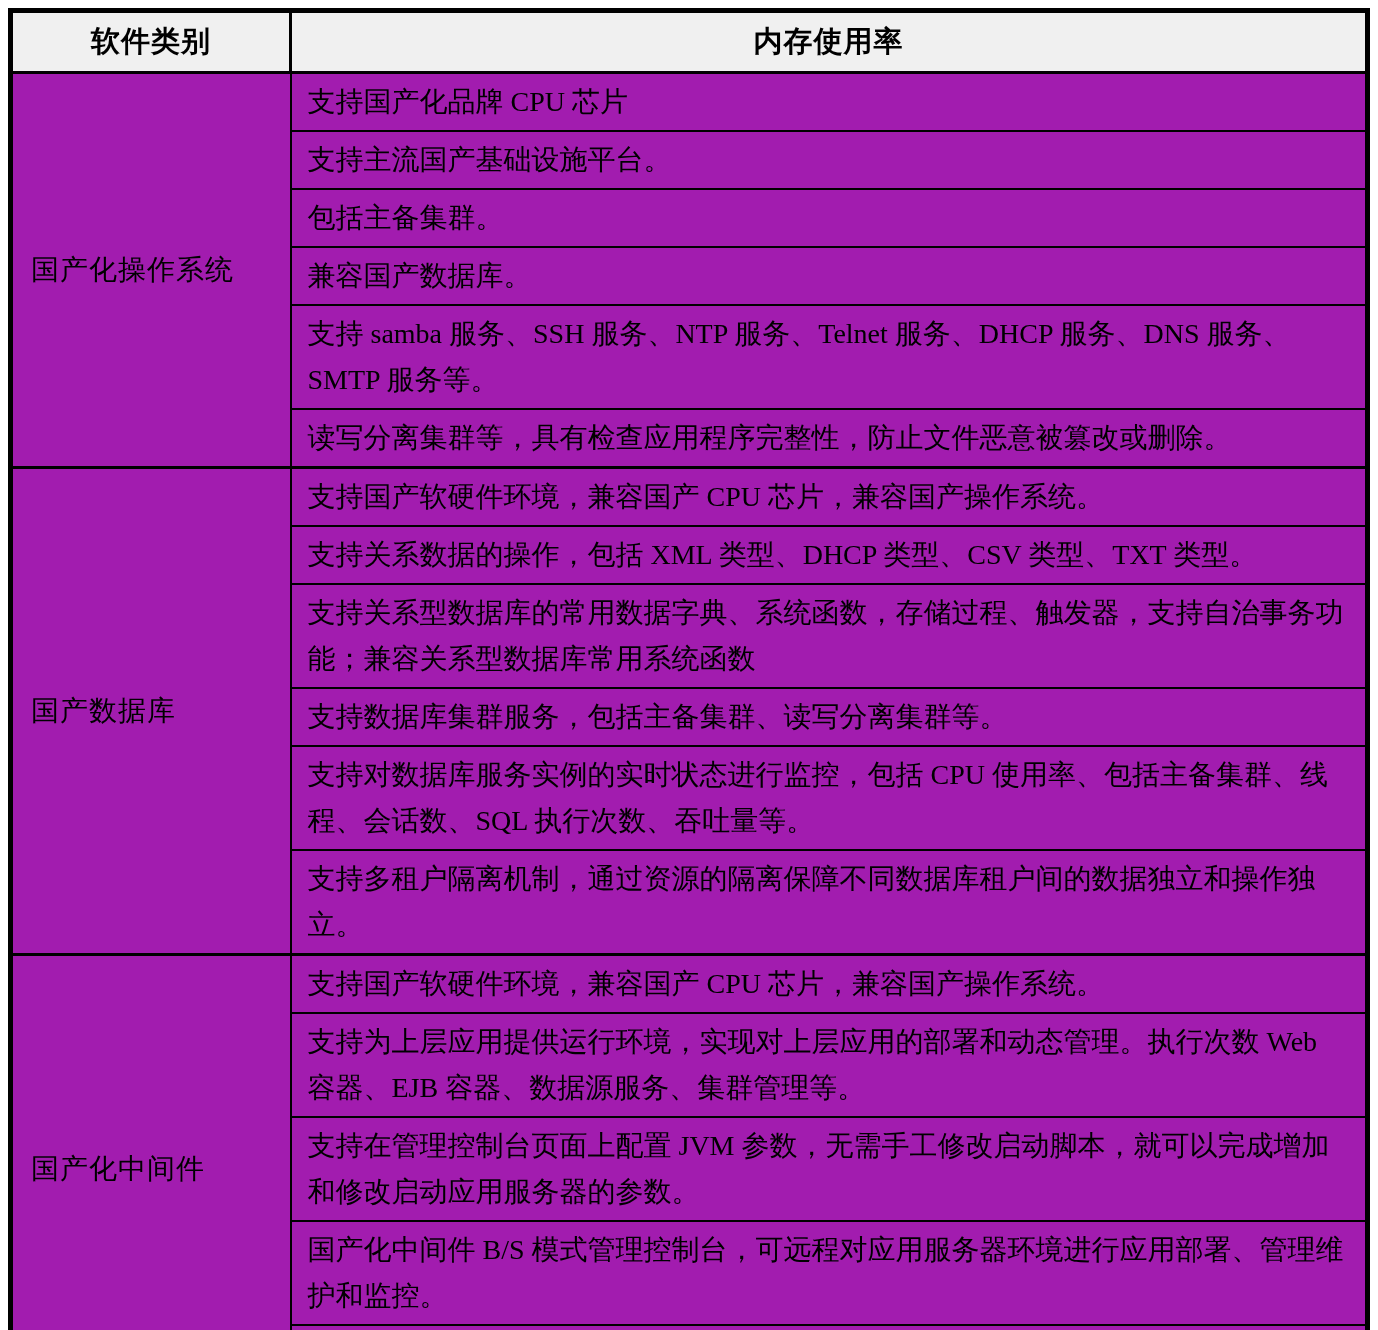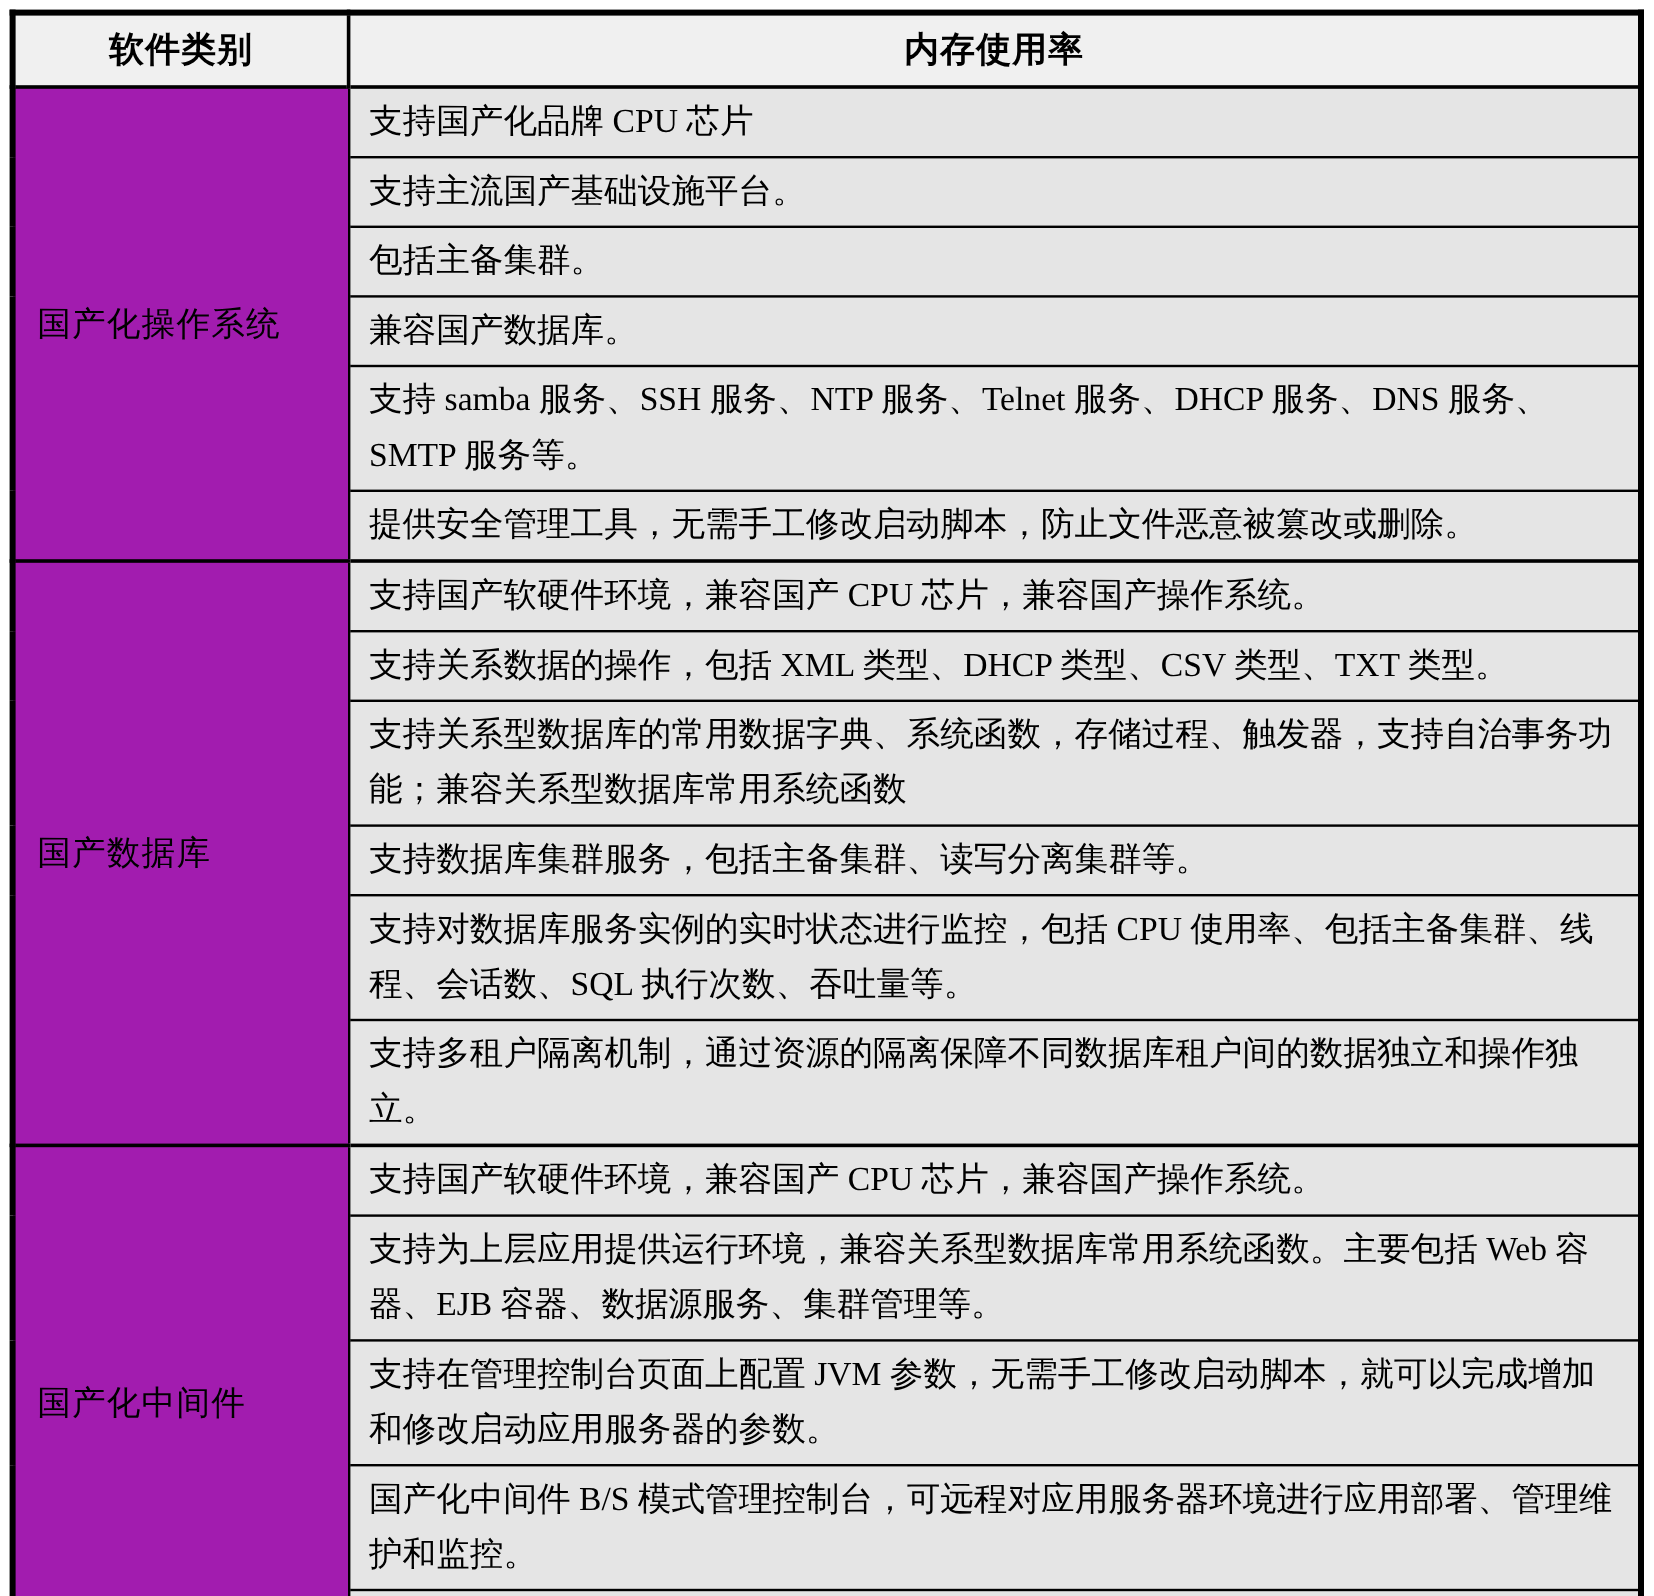--- a/index.html
+++ b/index.html
@@ -51,21 +51,21 @@
     letter-spacing: 1px;
     background: #a21caf;
   }
   td.req {
     font-size: 28px;
     line-height: 46px;
     height: 46px;
     vertical-align: middle;
     text-align: left;
     padding: 5px 18px 5px 16px;
-    background: #e5e5e5;
+    background: #a21caf;
   }
   tr.group-start td { border-top: 3px solid #000000; }
 </style>
 </head>
 <body>
 
 <div class="page">
   <table class="doc-table">
     <colgroup>
       <col class="col-category">
@@ -89,21 +89,21 @@
       <tr>
         <td class="req">包括主备集群。</td>
       </tr>
       <tr>
         <td class="req">兼容国产数据库。</td>
       </tr>
       <tr>
         <td class="req">支持 samba 服务、SSH 服务、NTP 服务、Telnet 服务、DHCP 服务、DNS 服务、SMTP 服务等。</td>
       </tr>
       <tr>
-        <td class="req">提供安全管理工具，无需手工修改启动脚本，防止文件恶意被篡改或删除。</td>
+        <td class="req">读写分离集群等，具有检查应用程序完整性，防止文件恶意被篡改或删除。</td>
       </tr>
 
       <tr class="group-start">
         <td class="cat" rowspan="6">国产数据库</td>
         <td class="req">支持国产软硬件环境，兼容国产 CPU 芯片，兼容国产操作系统。</td>
       </tr>
       <tr>
         <td class="req">支持关系数据的操作，包括 XML 类型、DHCP 类型、CSV 类型、TXT 类型。</td>
       </tr>
       <tr>
@@ -117,21 +117,21 @@
       </tr>
       <tr>
         <td class="req">支持多租户隔离机制，通过资源的隔离保障不同数据库租户间的数据独立和操作独立。</td>
       </tr>
 
       <tr class="group-start">
         <td class="cat" rowspan="5">国产化中间件</td>
         <td class="req">支持国产软硬件环境，兼容国产 CPU 芯片，兼容国产操作系统。</td>
       </tr>
       <tr>
-        <td class="req">支持为上层应用提供运行环境，兼容关系型数据库常用系统函数。主要包括 Web 容器、EJB 容器、数据源服务、集群管理等。</td>
+        <td class="req">支持为上层应用提供运行环境，实现对上层应用的部署和动态管理。执行次数 Web 容器、EJB 容器、数据源服务、集群管理等。</td>
       </tr>
       <tr>
         <td class="req">支持在管理控制台页面上配置 JVM 参数，无需手工修改启动脚本，就可以完成增加和修改启动应用服务器的参数。</td>
       </tr>
       <tr>
         <td class="req">国产化中间件 B/S 模式管理控制台，可远程对应用服务器环境进行应用部署、管理维护和监控。</td>
       </tr>
       <tr>
         <td class="req">支持国密 SSL、支持国密 SM2、SM3、SM4 算法，兼容适配主流国密浏览器。</td>
       </tr>

